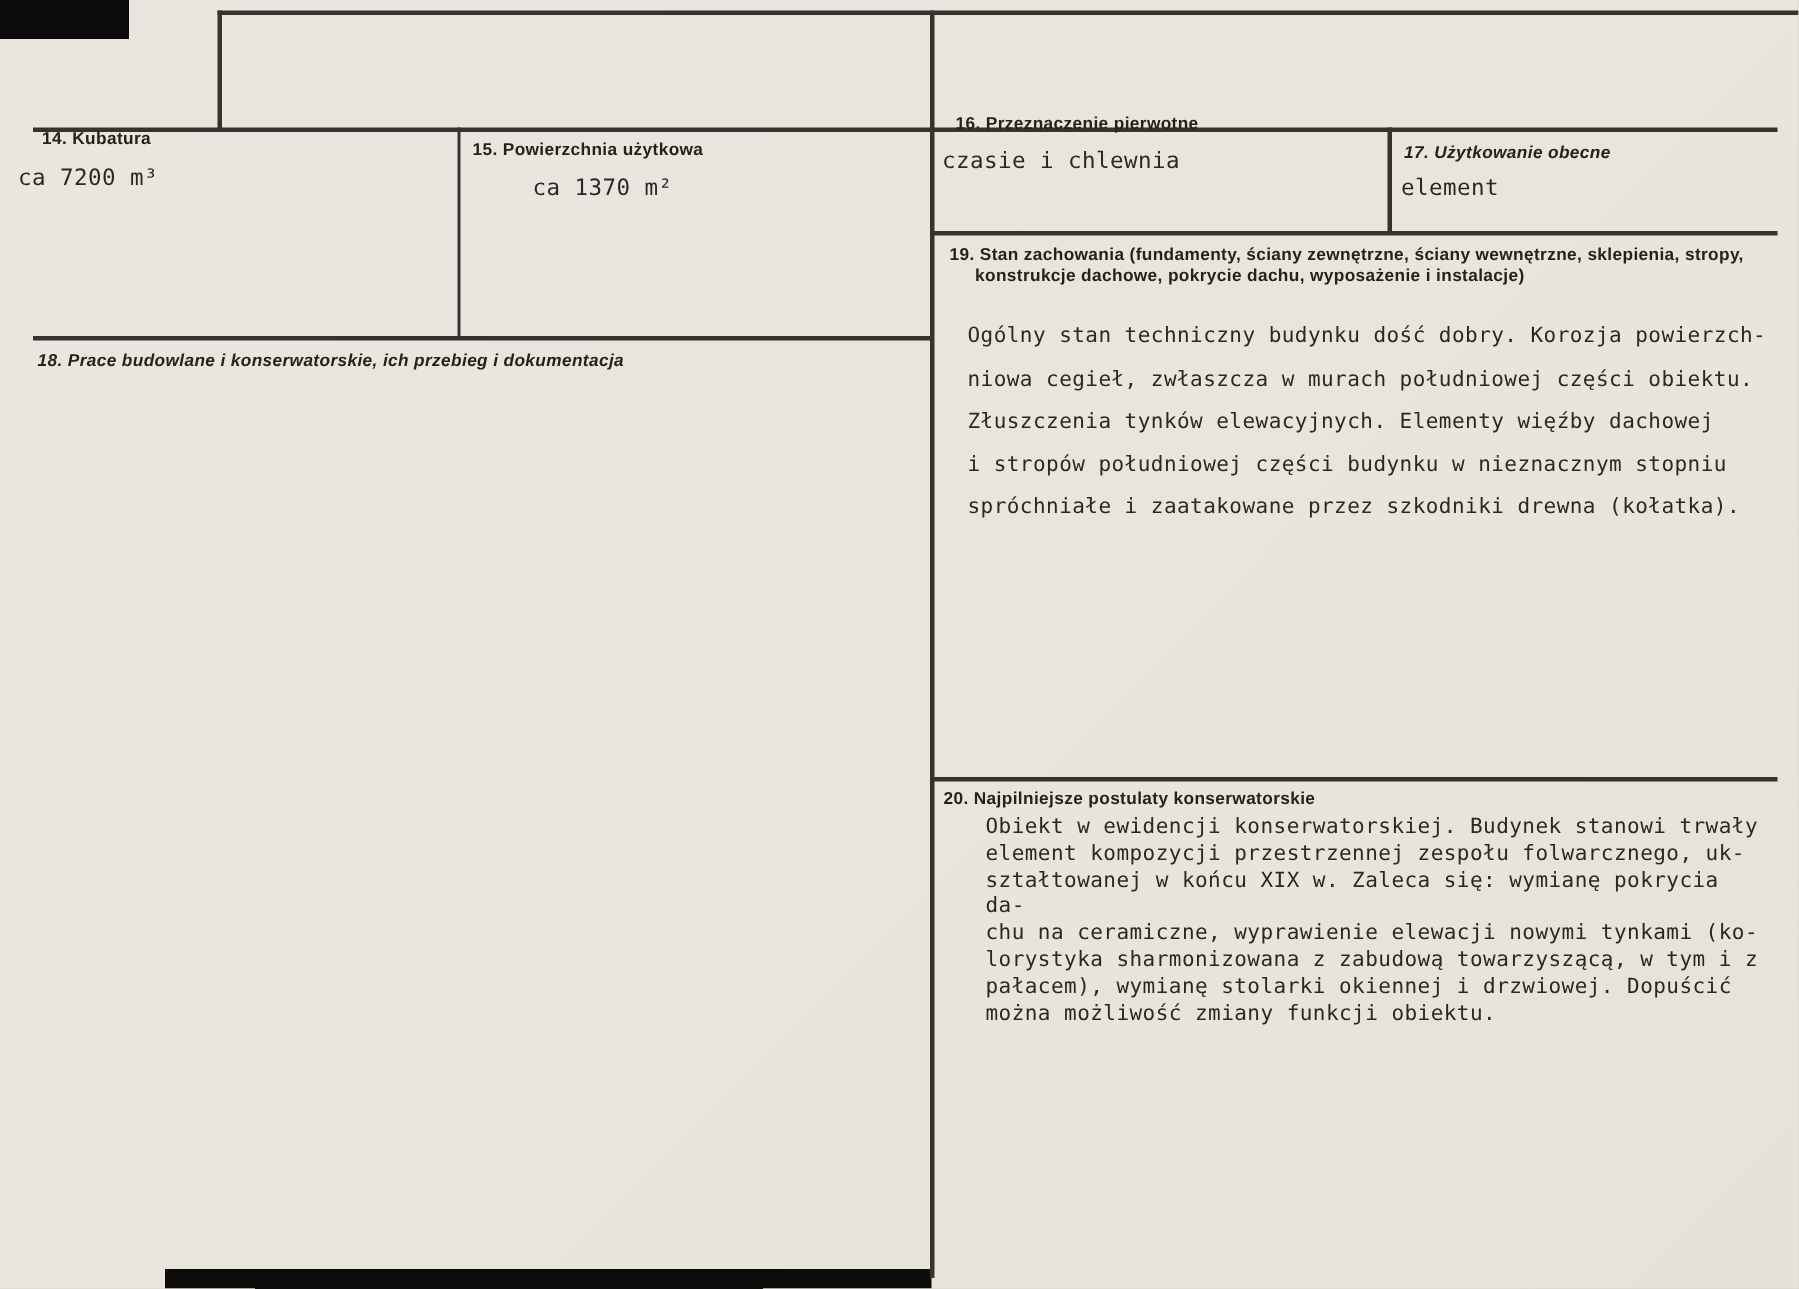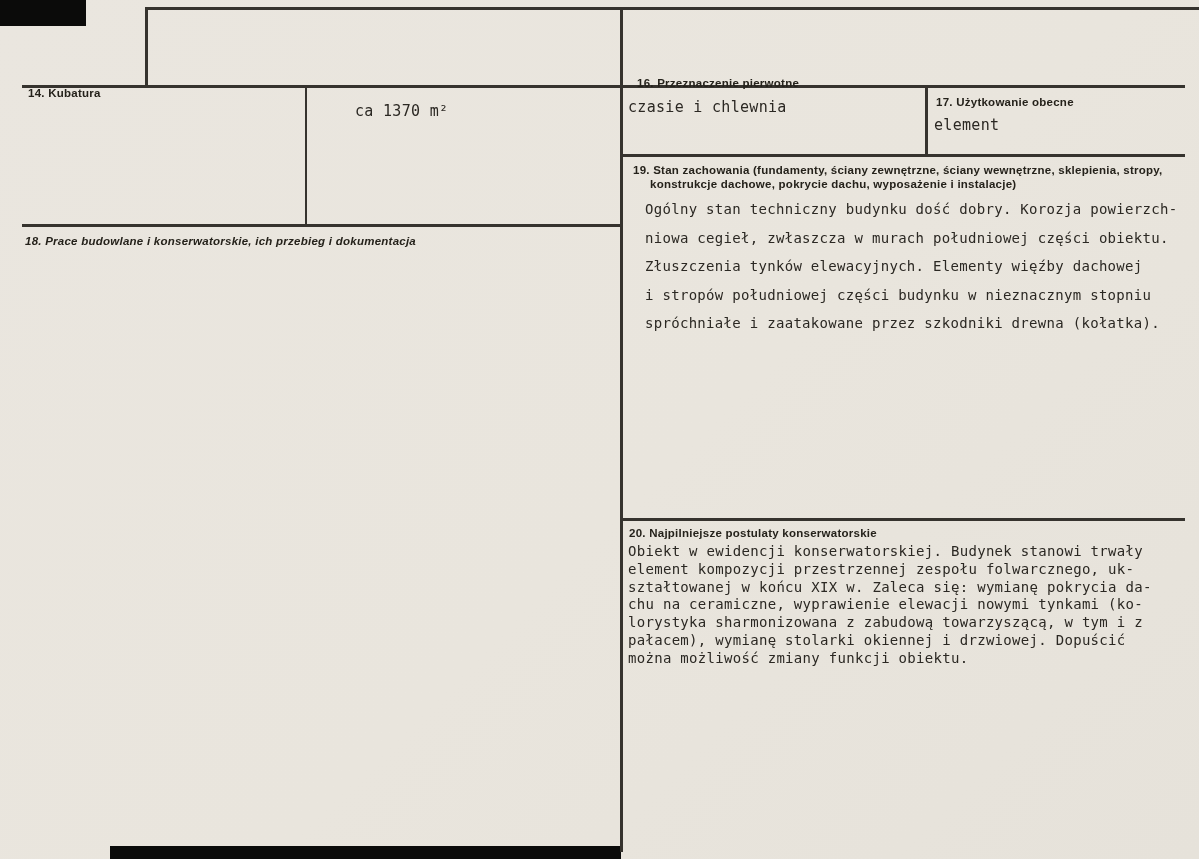--- a/index.html
+++ b/index.html
@@ -67,52 +67,54 @@
 
   <div class="rule" style="left:305px; top:85px; width:2px; height:141px;"></div>
   <div class="rule" style="left:22px; top:224px; width:599px; height:3px;"></div>
 
   <div class="rule" style="left:925px; top:85px; width:3px; height:71px;"></div>
   <div class="rule" style="left:620px; top:154px; width:565px; height:3px;"></div>
   <div class="rule" style="left:620px; top:518px; width:565px; height:3px;"></div>
 
   <div class="field" style="left:12px; top:86px; width:288px;">
     <div class="field-label" style="margin-left:16px;">14. Kubatura</div>
+    <div class="tw tw-single" style="margin-top:10px; font-size:15px;">ca 7200 m³</div>
   </div>
 
   <div class="field" style="left:315px; top:93px; width:300px;">
+    <div class="field-label">15. Powierzchnia użytkowa</div>
     <div class="tw tw-single" style="margin-top:10px; margin-left:40px; font-size:15px;">ca 1370 m²</div>
   </div>
 
   <div class="field" style="left:628px; top:76px; width:292px;">
     <div class="field-label" style="margin-left:9px;">16. Przeznaczenie pierwotne</div>
     <div class="tw tw-single" style="margin-top:9px; font-size:15px;">czasie i chlewnia</div>
   </div>
 
   <div class="field" style="left:934px; top:95px; width:248px;">
-    <div class="field-label" style="margin-left:2px;">17. Użytkowanie obecne</div>
+    <div class="field-label" style="margin-left:2px;font-style:italic;">17. Użytkowanie obecne</div>
     <div class="tw tw-single" style="margin-top:8px; font-size:15px;">element</div>
   </div>
 
   <div class="field" style="left:12px; top:234px; width:604px;font-style:italic;">
     <div class="field-label" style="margin-left:13px;">18. Prace budowlane i konserwatorskie, ich przebieg i dokumentacja</div>
   </div>
 
   <div class="field" style="left:628px; top:163px; width:554px;">
     <div class="field-label hang" style="margin-left:5px; width:532px;">19. Stan zachowania (fundamenty, ściany zewnętrzne, ściany wewnętrzne, sklepienia, stropy, konstrukcje dachowe, pokrycie dachu, wyposażenie i instalacje)</div>
-    <div class="tw" style="margin-top:4px; margin-left:17px;">Ogólny stan techniczny budynku dość dobry. Korozja powierzch-
+    <div class="tw" style="margin-top:19px; margin-left:17px;">Ogólny stan techniczny budynku dość dobry. Korozja powierzch-
 niowa cegieł, zwłaszcza w murach południowej części obiektu.
 Złuszczenia tynków elewacyjnych. Elementy więźby dachowej
 i stropów południowej części budynku w nieznacznym stopniu
 spróchniałe i zaatakowane przez szkodniki drewna (kołatka).</div>
   </div>
 
   <div class="field" style="left:628px; top:526px; width:552px;">
     <div class="field-label" style="margin-left:1px;">20. Najpilniejsze postulaty konserwatorskie</div>
-    <div class="tw tw-tight" style="margin-top:3px; margin-left:0;">Obiekt w ewidencji konserwatorskiej. Budynek stanowi trwały
+    <div class="tw tw-tight" style="margin-top:3px; margin-left:29px;">Obiekt w ewidencji konserwatorskiej. Budynek stanowi trwały
 element kompozycji przestrzennej zespołu folwarcznego, uk-
 ształtowanej w końcu XIX w. Zaleca się: wymianę pokrycia da-
 chu na ceramiczne, wyprawienie elewacji nowymi tynkami (ko-
 lorystyka sharmonizowana z zabudową towarzyszącą, w tym i z
 pałacem), wymianę stolarki okiennej i drzwiowej. Dopuścić
 można możliwość zmiany funkcji obiektu.</div>
   </div>
 
 </div>
 

